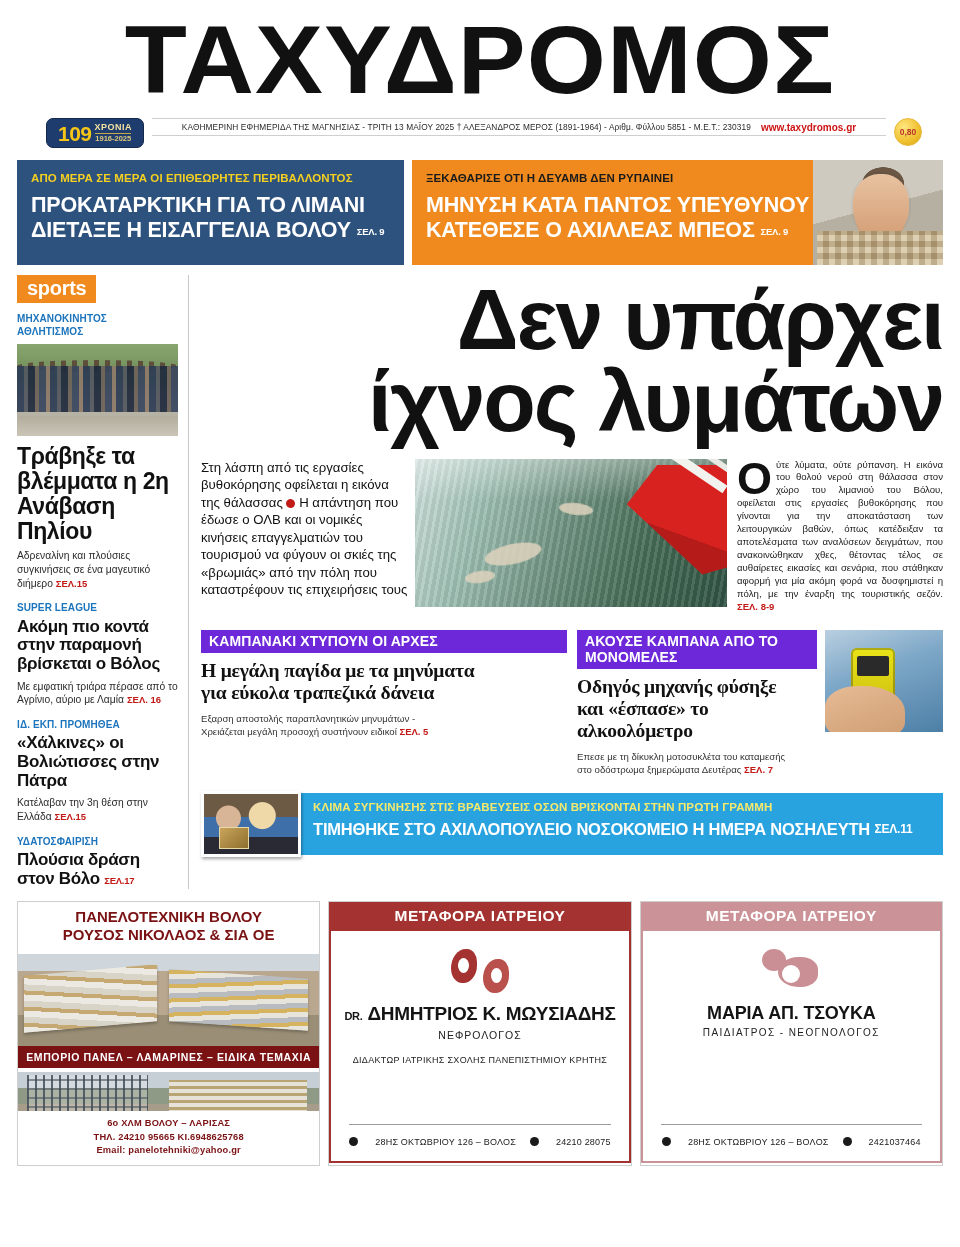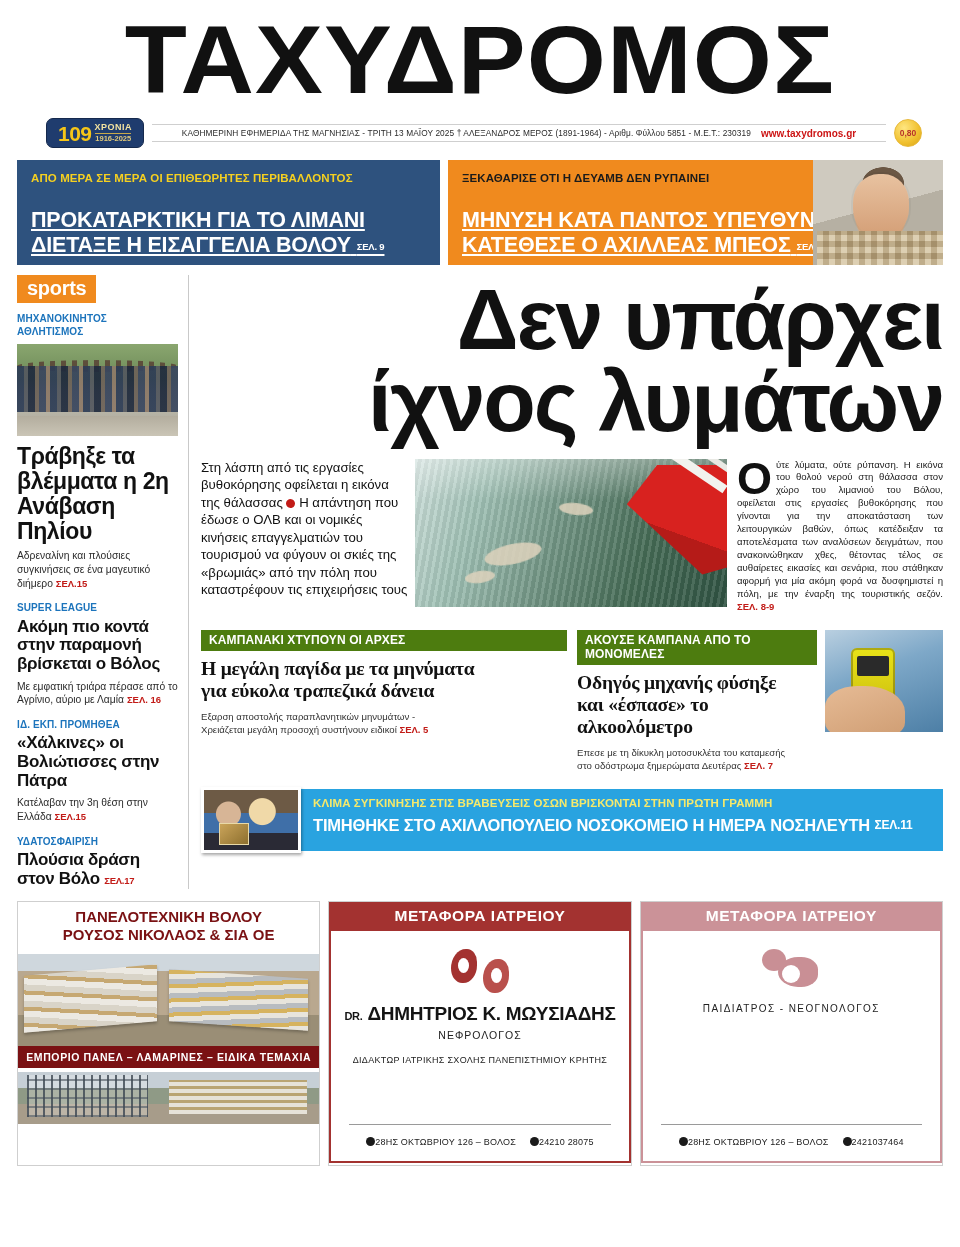--- a/index.html
+++ b/index.html
@@ -27,21 +27,20 @@
     font-weight: bold;
     font-size: 96px;
     letter-spacing: 1px;
     line-height: 0.96;
     color: #111111;
     transform: scaleX(1.06);
     margin: 0;
   }
   .infoline {
     display: flex;
-    align-items: center;
     margin: 12px 38px 0 46px;
     gap: 8px;
     height: 30px;
   }
   .years-badge {
     background: #1f3c6e;
     border-radius: 7px;
     width: 96px;
     height: 28px;
     display: flex;
@@ -75,30 +74,30 @@
     width: 26px; height: 26px; border-radius: 50%;
     background: radial-gradient(circle at 35% 30%, #ffe680, #f0c02e 60%, #d6a316);
     display:flex; align-items:center; justify-content:center;
     font-size: 8.5px; font-weight: bold; color: #b8332a;
     border: 1px solid #e8b93a;
   }
 
   
   .top-banners { display: flex; gap: 8px; margin: 12px 17px 0 17px; height: 105px; }
   .banner-blue {
-    width: 423px; background: #2e527e; color: #fff; padding: 12px 14px 0 14px; box-sizing: border-box;
+    width: 387px; background: #2e527e; color: #fff; padding: 12px 14px 0 14px; box-sizing: border-box;
   }
   .banner-orange {
     flex: 1; background: #f08a1e; color: #fff; padding: 12px 14px 0 14px; box-sizing: border-box;
     position: relative; overflow: hidden;
   }
   .kicker-yellow { color: #f5d020; font-size: 11.5px; font-weight: bold; letter-spacing: .1px; }
   .kicker-dark { color: #1b1b1b; font-size: 11.5px; font-weight: bold; letter-spacing: .1px; }
   .banner-head {
-    font-size: 21.5px; font-weight: bold; line-height: 1.16; margin-top: 24px; letter-spacing: -.2px; text-decoration: underline;
+    font-size: 21.5px; font-weight: bold; line-height: 1.16; margin-top: 9px; letter-spacing: -.2px;
   }
   .ref-small { font-size: 9.5px; font-weight: bold; vertical-align: 2px; }
   .ref-red { color: #c21b17; font-size: 9.5px; font-weight: bold; }
   
   .face-photo {
     position: absolute; right: 0; top: 0; width: 130px; height: 105px;
     background:
       radial-gradient(ellipse 34px 26px at 54% 22%, #6b5744 0%, #6b5744 60%, rgba(107,87,68,0) 62%),
       radial-gradient(ellipse 40px 48px at 52% 52%, #e3b793 0%, #d9a87f 62%, rgba(217,168,127,0) 66%),
       linear-gradient(165deg, #cfcabf 0 46%, #b6b0a3 46% 100%);
@@ -205,21 +204,21 @@
   }
   .dropcap {
     float: left; font-size: 45px; font-weight: bold; line-height: .78; margin: 2px 4px 0 0; color: #111;
   }
 
   
   .sub-row { display: flex; gap: 10px; margin-top: 16px; }
   .sub-box { flex: 1 1 0; }
   .sub-box.with-photo { display:flex; gap: 8px; }
   .sub-tag {
-    background: #4d7c0f; color: #fff; font-size: 12px; font-weight: bold;
+    background: #6d28d9; color: #fff; font-size: 14px; font-weight: bold;
     padding: 3px 14px 4px 8px; display: block; letter-spacing: .1px;
   }
   .sub-head {
     font-family: "Liberation Serif", "DejaVu Serif", serif;
     font-size: 19.5px; font-weight: bold; line-height: 1.14; margin-top: 7px; color: #111; letter-spacing:-.2px;
   }
   .sub-body { font-size: 9.6px; line-height: 1.34; margin-top: 9px; color: #333; }
   .sub-photo {
     width: 118px; flex: none; height: 102px; margin-top: 0;
     background: linear-gradient(160deg,#b9cfe0 0%, #7ea8c8 40%, #4d7fa6 100%);
@@ -337,21 +336,21 @@
   .kidney-logo .kh2 { right: 9px; top: 19px; }
   .doc-name { font-size: 19px; font-weight: bold; letter-spacing: -.3px; color:#141414; }
   .doc-name .dr { font-size: 11px; font-weight: bold; }
   .doc-spec { font-size: 10.5px; letter-spacing: 1px; margin-top: 4px; color:#222; }
   .doc-extra { font-size: 9px; letter-spacing: .3px; margin-top: 14px; color:#222; }
   .doc-rule { border-top: 1px solid #9a9a9a; margin: 0 18px; position:absolute; left:0; right:0; bottom: 36px; }
   .doc-contact {
     position:absolute; left:0; right:0; bottom: 14px; font-size: 9px; letter-spacing:.2px;
     display:flex; align-items:center; justify-content:center; gap: 14px; color:#1a1a1a;
   }
-  .ci { display:inline-flex; gap:0; }
+  .ci { display:inline-flex; gap:17px; }
   .ci .dot { width:9px;height:9px;border-radius:50%; background:#1a1a1a; display:inline-block;}
   .baby-logo { width: 70px; height: 46px; margin: 2px auto 10px auto; position:relative;}
   .baby-logo .bhead { position:absolute; left:6px; top:2px; width:24px;height:22px;border-radius:50%; background:#c98f95;}
   .baby-logo .bbody { position:absolute; left:22px; top:10px; width:40px;height:30px;border-radius: 60% 50% 50% 60%; background:#c98f95;}
   .baby-logo .bcut { position:absolute; left:26px; top:18px; width:18px;height:18px;border-radius:50%; background:#fff;}
   .doc-name2 { font-size: 18px; font-weight: bold; letter-spacing: -.2px; color:#141414;}
   .doc-spec2 { font-size: 10px; letter-spacing: 1.4px; margin-top: 3px; color:#222; }
 </style>
 </head>
 <body>
@@ -530,20 +529,25 @@
       </div>
       <div class="ad1-photo">
         <div class="stackA"></div>
           <div class="stackB"></div>
       </div>
       <div class="ad1-stripe">ΕΜΠΟΡΙΟ ΠΑΝΕΛ – ΛΑΜΑΡΙΝΕΣ – ΕΙΔΙΚΑ ΤΕΜΑΧΙΑ</div>
       <div class="ad1-photo2">
         <div class="grid"></div>
           <div class="pal"></div>
       </div>
+      <div class="ad1-contact">
+        <span>6ο ΧΛΜ ΒΟΛΟΥ – ΛΑΡΙΣΑΣ</span><br>
+        <span>ΤΗΛ.  24210 95665 ΚΙ.6948625768</span><br>
+        <span>Email: panelotehniki@yahoo.gr</span>
+      </div>
     </div>
 
     <div class="ad ad-panel">
       <div class="ad-head-bar red">ΜΕΤΑΦΟΡΑ ΙΑΤΡΕΙΟΥ</div>
       <div class="ad-inner red-frame">
         <div class="kidney-logo">
           <div class="k1"></div>
             <div class="k2"></div>
             <div class="kh1"></div>
             <div class="kh2"></div>
@@ -569,20 +573,21 @@
     </div>
 
     <div class="ad ad-panel">
       <div class="ad-head-bar pink">ΜΕΤΑΦΟΡΑ ΙΑΤΡΕΙΟΥ</div>
       <div class="ad-inner pink-frame">
         <div class="baby-logo">
           <div class="bhead"></div>
             <div class="bbody"></div>
             <div class="bcut"></div>
         </div>
+        <div class="doc-name2">ΜΑΡΙΑ ΑΠ. ΤΣΟΥΚΑ</div>
         <div class="doc-spec2">ΠΑΙΔΙΑΤΡΟΣ - ΝΕΟΓΝΟΛΟΓΟΣ</div>
         <div class="doc-rule"></div>
         <div class="doc-contact">
           <span class="ci">
             <span class="dot"></span>
             <span>28ΗΣ ΟΚΤΩΒΡΙΟΥ 126 – ΒΟΛΟΣ</span>
           </span>
           <span class="ci">
             <span class="dot"></span>
             <span>2421037464</span>

